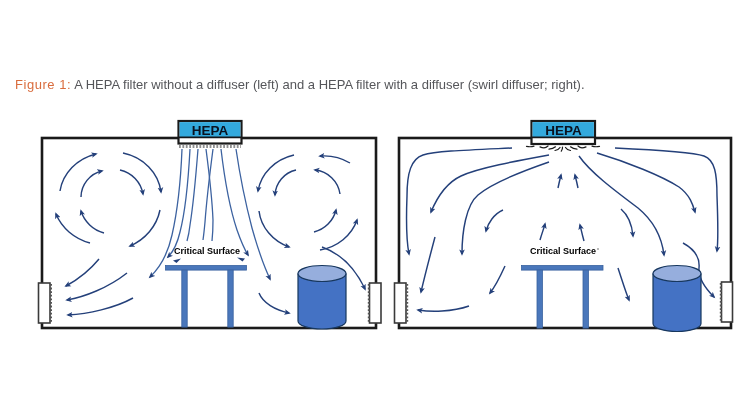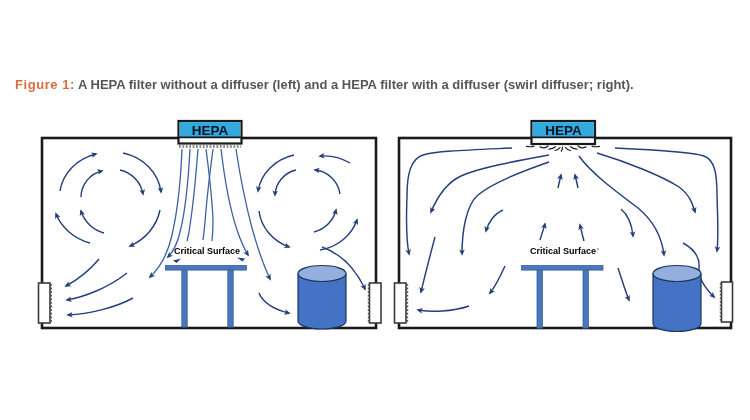--- a/index.html
+++ b/index.html
@@ -1,17 +1,17 @@
 <!DOCTYPE html>
 <html><head>
 <meta charset="utf-8">
 <style>
 html,body{margin:0;padding:0;width:750px;height:420px;background:#ffffff;overflow:hidden;
 font-family:"Liberation Sans",sans-serif;}
-#cap{position:absolute;left:15px;top:77px;font-size:13px;font-weight:bold;color:#55565a;white-space:nowrap;}
+#cap{position:absolute;left:15px;top:77px;font-size:13px;font-weight:normal;color:#55565a;white-space:nowrap;}
 #cap .f{color:#d96c3d;letter-spacing:0.55px;}
 svg{position:absolute;left:0;top:0;}
 </style>
 </head>
 <body>
 <div id="cap"><span class="f">Figure 1:</span> A HEPA filter without a diffuser (left) and a HEPA filter with a diffuser (swirl diffuser; right).</div>
 <svg width="750" height="420" viewBox="0 0 750 420">
 <defs>
 <marker id="ah" markerWidth="7" markerHeight="6.4" refX="4.6" refY="3.2" orient="auto" markerUnits="userSpaceOnUse">
   <path d="M0,0.4 L6.4,3.2 L0,6 L1.6,3.2 Z" fill="#24407a"></path>

